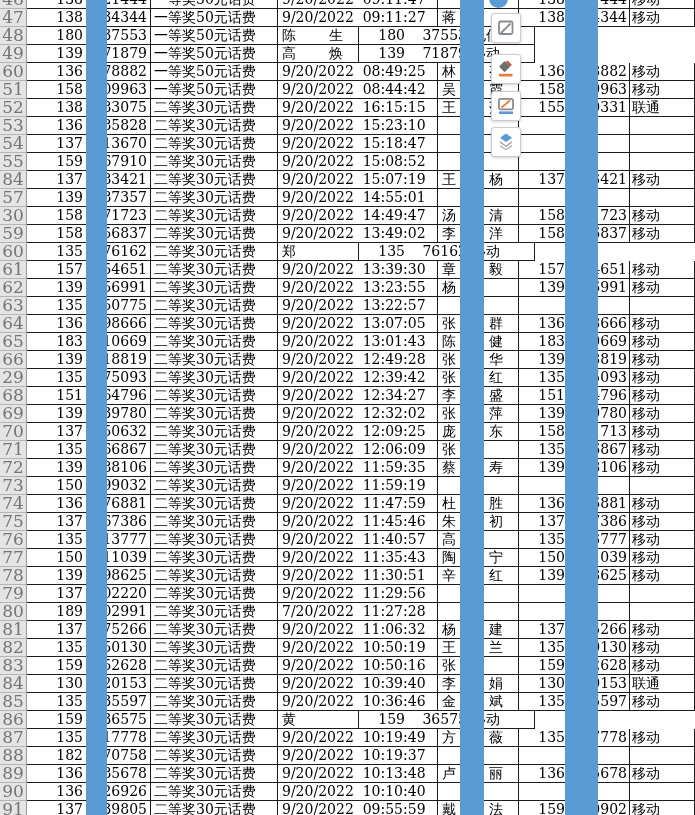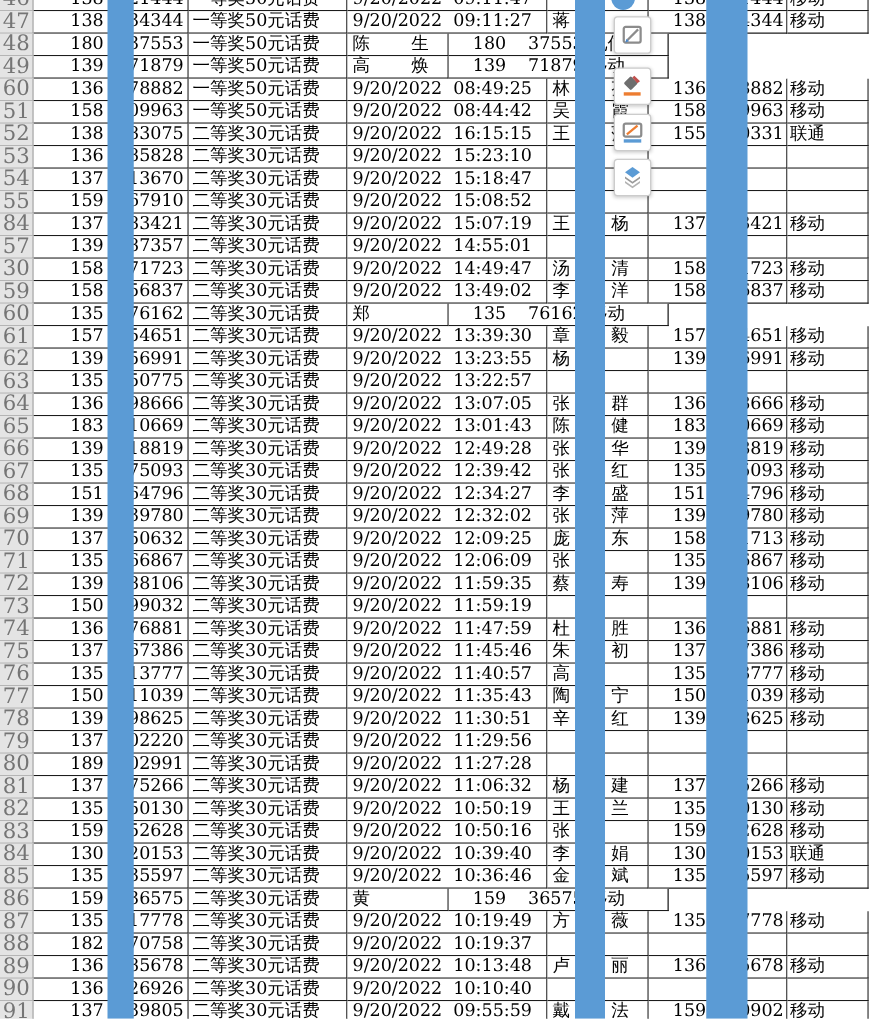--- a/index.html
+++ b/index.html
@@ -236,21 +236,21 @@
     <div class="row">
       <div class="cell rowno">66</div>
       <div class="cell phone1"><span class="prefix1">139</span><span class="suffix1">18819</span></div>
       <div class="cell prize">二等奖30元话费</div>
       <div class="cell date">9/20/2022  12:49:28</div>
       <div class="cell name"><span class="nchar1">张</span><span class="nspacer"></span><span class="nchar2">华</span></div>
       <div class="cell phone2"><span class="prefix2">139</span><span class="suffix2">18819</span></div>
       <div class="cell carrier">移动</div>
     </div>
     <div class="row">
-      <div class="cell rowno">67</div>
+      <div class="cell rowno">29</div>
       <div class="cell phone1"><span class="prefix1">135</span><span class="suffix1">75093</span></div>
       <div class="cell prize">二等奖30元话费</div>
       <div class="cell date">9/20/2022  12:39:42</div>
       <div class="cell name"><span class="nchar1">张</span><span class="nspacer"></span><span class="nchar2">红</span></div>
       <div class="cell phone2"><span class="prefix2">135</span><span class="suffix2">75093</span></div>
       <div class="cell carrier">移动</div>
     </div>
     <div class="row">
       <div class="cell rowno">68</div>
       <div class="cell phone1"><span class="prefix1">151</span><span class="suffix1">64796</span></div>
@@ -356,21 +356,21 @@
       <div class="cell prize">二等奖30元话费</div>
       <div class="cell date">9/20/2022  11:29:56</div>
       <div class="cell name"><span class="nchar1"></span><span class="nspacer"></span><span class="nchar2"></span></div>
       <div class="cell phone2"><span class="prefix2"></span><span class="suffix2"></span></div>
       <div class="cell carrier"></div>
     </div>
     <div class="row">
       <div class="cell rowno">80</div>
       <div class="cell phone1"><span class="prefix1">189</span><span class="suffix1">02991</span></div>
       <div class="cell prize">二等奖30元话费</div>
-      <div class="cell date">9/20/2022  11:27:28</div>
+      <div class="cell date">7/20/2022  11:27:28</div>
       <div class="cell name"><span class="nchar1"></span><span class="nspacer"></span><span class="nchar2"></span></div>
       <div class="cell phone2"><span class="prefix2"></span><span class="suffix2"></span></div>
       <div class="cell carrier"></div>
     </div>
     <div class="row">
       <div class="cell rowno">81</div>
       <div class="cell phone1"><span class="prefix1">137</span><span class="suffix1">75266</span></div>
       <div class="cell prize">二等奖30元话费</div>
       <div class="cell date">9/20/2022  11:06:32</div>
       <div class="cell name"><span class="nchar1">杨</span><span class="nspacer"></span><span class="nchar2">建</span></div>

